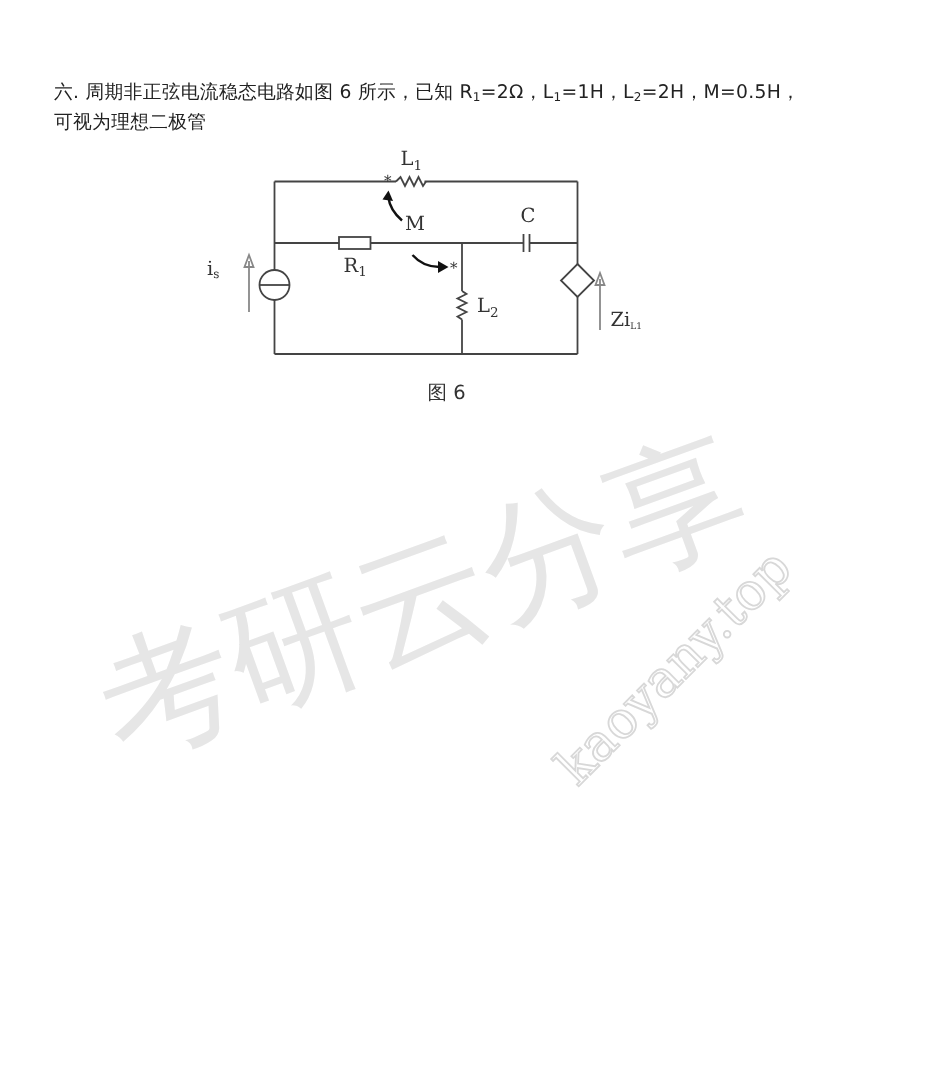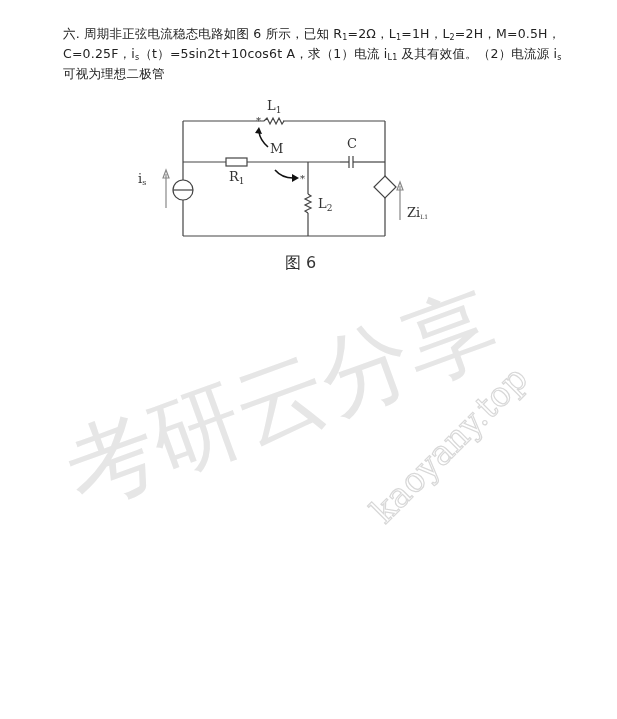--- a/index.html
+++ b/index.html
@@ -1,31 +1,30 @@
 <!DOCTYPE html>
 <html><head>
 <meta charset="utf-8">
 <style>
   html, body { margin: 0; padding: 0; background: #ffffff; }
   body { width: 617px; height: 719px; position: relative; overflow: hidden;
          font-family: "DejaVu Sans", "Liberation Sans", sans-serif; color: #222; }
-  .para { position: absolute; left: 63px; width: 520px; font-size: 12.5px; line-height: 20px; letter-spacing: 0.2px; }
+  .para { position: absolute; left: 36px; width: 520px; font-size: 12.5px; line-height: 20px; letter-spacing: 0.2px; margin-top: 27px; }
   .line { white-space: nowrap; display: block; }
   sub { font-size: 8px; vertical-align: -2px; line-height: 0; }
   sup { font-size: 8px; line-height: 0; }
-  .caption { position: absolute; left: 285px; top: 253px; font-size: 16px; color: #333; }
+  .caption { position: absolute; left: 285px; top: 253px; font-size: 13px; color: #333; }
   .watermark { position: absolute; pointer-events: none; }
   svg text { font-family: "DejaVu Serif", "Liberation Serif", serif; }
 </style>
 </head>
 <body>
 
 <div class="para" style="top:24px;">
   <span class="line"><span>六. 周期非正弦电流稳态电路如图 6 所示，已知 R</span><sub>1</sub><span>=2Ω，L</span><sub>1</sub><span>=1H，L</span><sub>2</sub><span>=2H，M=0.5H，</span></span>
-  <span class="line"><span>C=0.25F，i</span><sub>s</sub><span>（t）=5sin2t+10cos6t A，求（1）电流 i</span><sub>L1</sub><span> 及其有效值。（2）电流源 i</span><sub>s</sub></span>
   <span class="line"><span>可视为理想二极管</span></span>
 </div>
 
 <svg style="position:absolute;left:0;top:0;" width="617" height="719" viewBox="0 0 617 719">
   <g stroke="#444" stroke-width="1.2" fill="none">
 
     <line x1="183" y1="121" x2="264" y2="121"></line>
     <path d="M264 121 l3 -3 l3 6 l3 -6 l3 6 l3 -6 l3 6 l2 -3"></path>
     <line x1="283" y1="121" x2="385" y2="121"></line>
 

